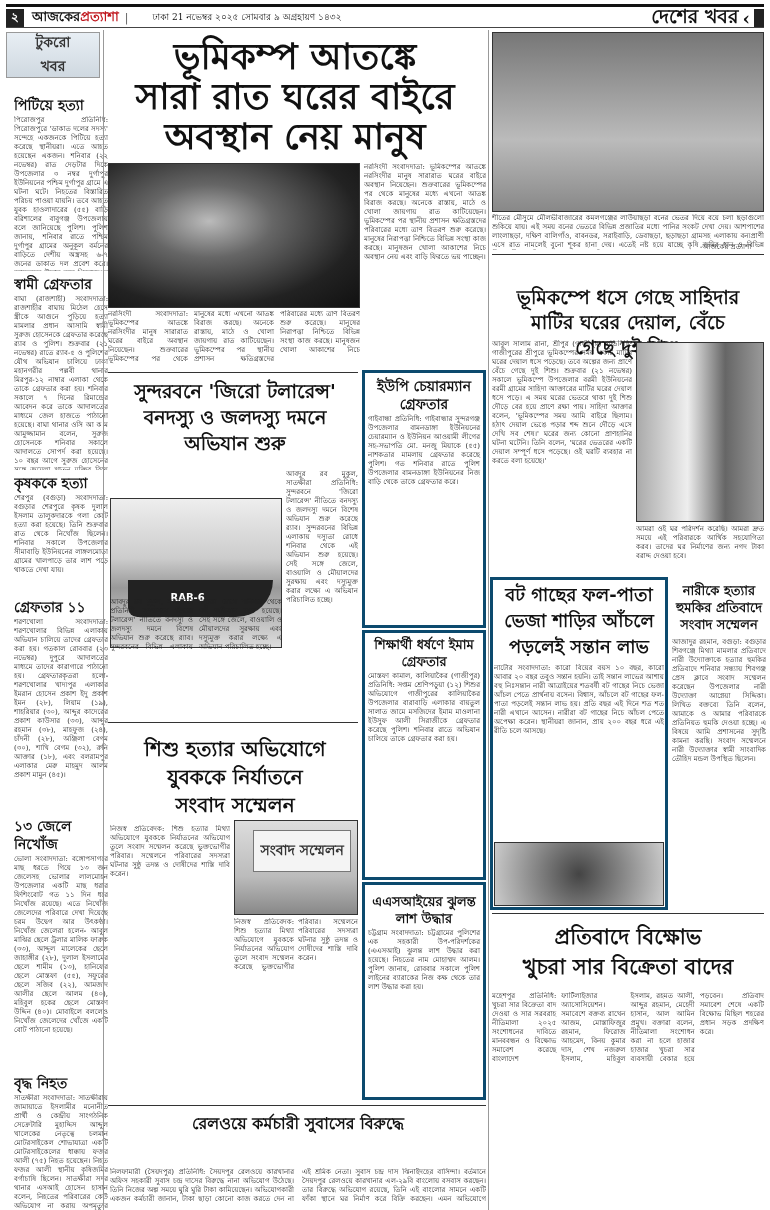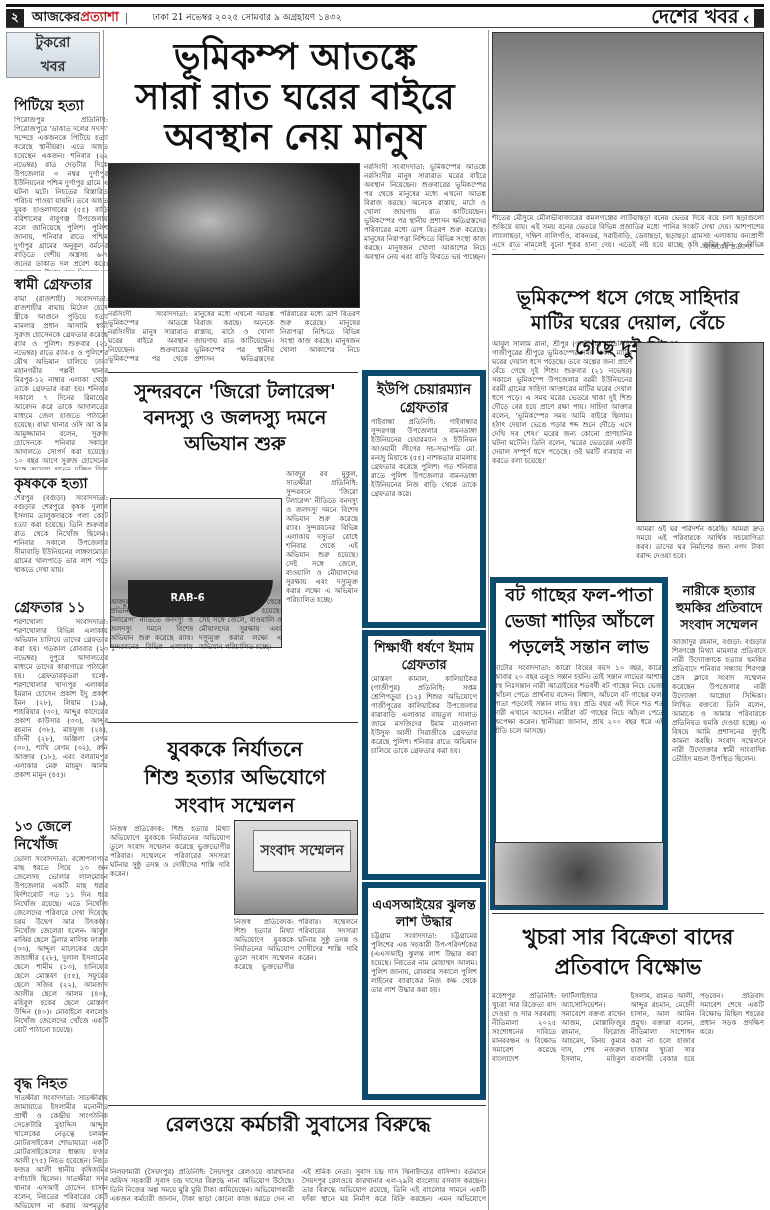--- a/index.html
+++ b/index.html
@@ -23,21 +23,21 @@
   .photo { position: absolute; border: 1px solid #333; background: #555; overflow: hidden; }
   .photo.night { background: radial-gradient(ellipse at 40% 40%, #bbb 0%, #666 30%, #222 70%, #111 100%); }
   .photo.boat { background: linear-gradient(#eee 0%, #ccc 40%, #999 60%, #ddd 100%); }
   .photo.field { background: linear-gradient(#777 0%, #999 30%, #bbb 60%, #888 100%); }
   .photo.house { background: linear-gradient(90deg,#aaa,#eee 40%,#666 70%,#999); }
   .photo.banner { background: linear-gradient(#ddd,#bbb 60%,#888); }
   .photo.tree { background: radial-gradient(circle at 50% 50%, #444, #888 50%, #ccc); }
   .photo .boatbody { position: absolute; left: 10%; right: 5%; top: 55%; height: 25%; background: #222; border-radius: 0 0 40px 10px; }
   .photo .label { position: absolute; left: 35%; top: 63%; color: #fff; font-size: 10px; font-weight: bold; font-family: "DejaVu Sans", sans-serif; }
   .photo .bannertext { position: absolute; left: 15%; right: 5%; top: 10%; height: 45%; background: #f4f4f4; border: 1px solid #777; display: flex; align-items: center; justify-content: center; font-size: 14px; font-weight: bold; color: #333; }
-  .boxed { position: absolute; border: 6px solid #0c4a6e; }
+  .boxed { position: absolute; border: 3px solid #0c4a6e; }
   .caption { position: absolute; font-size: 7px; line-height: 9px; color: #222; text-align: justify; }
   .credit { position: absolute; font-size: 7px; color: #222; }
 </style>
 </head>
 <body>
 
 <div class="topline"></div>
 <div class="masthead">
   <div class="pagenum">২</div>
   <div class="brand">
@@ -125,32 +125,32 @@
 <div class="boxed" style="left:362px; top:882px; width:124px; height:218px;">
   <div class="headline" style="position:static; font-size:13px; line-height:17px; padding-top:8px;">
     <div>এএসআইয়ের ঝুলন্ত</div>
     <div>লাশ উদ্ধার</div>
   </div>
   <div class="col body-text" style="position:static; padding:2px 3px; height:170px;">চট্টগ্রাম সংবাদদাতা: চট্টগ্রামের পুলিশের এক সহকারী উপ-পরিদর্শকের (এএসআই) ঝুলন্ত লাশ উদ্ধার করা হয়েছে। নিহতের নাম মোহাম্মদ আলম। পুলিশ জানায়, রোববার সকালে পুলিশ লাইনের ব্যারাকের নিজ কক্ষ থেকে তার লাশ উদ্ধার করা হয়।</div>
 </div>
 
 <div class="hline" style="left:108px; top:722px; width:250px;"></div>
 <div class="headline" style="left:110px; top:735px; width:250px; font-size:20px; line-height:28px;">
+  <div>শিশু হত্যার অভিযোগে</div>
   <div>যুবককে নির্যাতনে</div>
-  <div>শিশু হত্যার অভিযোগে</div>
   <div>সংবাদ সম্মেলন</div>
 </div>
 <div class="col body-text" style="left:110px; top:825px; width:120px; height:280px;">নিজস্ব প্রতিবেদক: শিশু হত্যার মিথ্যা অভিযোগে যুবককে নির্যাতনের অভিযোগ তুলে সংবাদ সম্মেলন করেছে ভুক্তভোগীর পরিবার। সম্মেলনে পরিবারের সদস্যরা ঘটনার সুষ্ঠু তদন্ত ও দোষীদের শাস্তি দাবি করেন।</div>
 <div class="photo banner" style="left:234px; top:820px; width:124px; height:95px;">
   <div class="bannertext">সংবাদ সম্মেলন</div>
 </div>
 <div class="col body-text" style="left:234px; top:918px; width:124px; height:185px; column-count:2; column-gap:4px;">নিজস্ব প্রতিবেদক: শিশু হত্যার মিথ্যা অভিযোগে যুবককে নির্যাতনের অভিযোগ তুলে সংবাদ সম্মেলন করেছে ভুক্তভোগীর পরিবার। সম্মেলনে পরিবারের সদস্যরা ঘটনার সুষ্ঠু তদন্ত ও দোষীদের শাস্তি দাবি করেন।</div>
 
 <div class="hline" style="left:108px; top:1105px; width:378px;"></div>
-<div class="headline" style="left:110px; top:1110px; width:376px; font-size:20px; line-height:28px;">
+<div class="headline" style="left:110px; top:1110px; width:376px; font-size:16px; line-height:28px;">
   <div>রেলওয়ে কর্মচারী সুবাসের বিরুদ্ধে</div>
 </div>
 <div class="col body-text" style="left:110px; top:1168px; width:376px; height:40px; column-count:2; column-gap:8px;">নিলফামারী (সৈয়দপুর) প্রতিনিধি: সৈয়দপুর রেলওয়ে কারখানার অফিস সহকারী সুবাস চন্দ্র দাসের বিরুদ্ধে নানা অভিযোগ উঠেছে। তিনি নিজের অল্প সময়ে ঘুরি ঘুরি টাকা কামিয়েছেন। অভিযোগকারী একজন কর্মচারী জানান, টাকা ছাড়া কোনো কাজ করতে দেন না এই শ্রমিক নেতা। সুবাস চন্দ্র দাস ঝিনাইদহের বাসিন্দা। বর্তমানে সৈয়দপুর রেলওয়ে কারখানার এল-২৯বি বাংলোয় বসবাস করছেন। তার বিরুদ্ধে অভিযোগ রয়েছে, তিনি এই বাংলোর সামনে একটি ফাঁকা স্থানে ঘর নির্মাণ করে বিক্রি করছেন। এমন অভিযোগে সৈয়দপুর রেলওয়ে কারখানার শ্রমিকরা অত্যন্ত উদ্বিগ্ন। তার বিরুদ্ধে তদন্তের দাবি এলাকাবাসীর। এ বিষয়ে সুবাস চন্দ্র বলেন, আমি দুই মাস আগে এল-২৯বিতে বৈধভাবে অ্যালোট নিয়ে বসবাস শুরু করেছি। আমার বিরুদ্ধে ওঠা সব অভিযোগ মিথ্যা ও ভিত্তিহীন।</div>
 
 <div class="vline" style="left:488px; top:30px; height:1180px;"></div>
 
 <div class="photo field" style="left:492px; top:32px; width:272px; height:180px;"></div>
 <div class="caption" style="left:492px; top:214px; width:272px; height:36px; overflow:hidden;">শীতের মৌসুমে মৌলভীবাজারের কমলগঞ্জের লাউয়াছড়া বনের ভেতর দিয়ে বয়ে চলা ছড়াগুলো শুকিয়ে যায়। এই সময় বনের ভেতরে বিভিন্ন প্রজাতির মধ্যে পানির সংকট দেখা দেয়। আশপাশের লাংলাছড়া, দক্ষিণ বালিগাঁও, বাবনডর, সরাইবাড়ি, ডেবাছড়া, ছড়াছড়া গ্রামসহ এলাকায় বন্যপ্রাণী এসে রাত নামলেই বুনো শূকর হানা দেয়। এতেই নষ্ট হয়ে যাচ্ছে কৃষি জমির ধান ও বিভিন্ন শীতকালীন সবজিক্ষেত। ফলে কৃষকরা নিরুপায় হয়ে ফসল রক্ষার জন্য রাতভর পাহারা দেন</div>
 <div class="credit" style="left:700px; top:241px;">-আজকের প্রত্যাশা</div>
 <div class="hline" style="left:492px; top:254px; width:272px;"></div>
@@ -175,16 +175,16 @@
 
 <div class="headline" style="left:672px; top:582px; width:94px; font-size:13px; line-height:17px;">
   <div>নারীকে হত্যার</div>
   <div>হুমকির প্রতিবাদে</div>
   <div>সংবাদ সম্মেলন</div>
 </div>
 <div class="col body-text" style="left:672px; top:638px; width:94px; height:270px;">আজাদুর রহমান, বগুড়া: বগুড়ার শিবগঞ্জে মিথ্যা মামলার প্রতিবাদে নারী উদ্যোক্তাকে হত্যার হুমকির প্রতিবাদে শনিবার সন্ধ্যায় শিবগঞ্জ প্রেস ক্লাবে সংবাদ সম্মেলন করেছেন উপজেলার নারী উদ্যোক্তা আগ্নেয়া সিদ্দিকা। লিখিত বক্তব্যে তিনি বলেন, আমাকে ও আমার পরিবারকে প্রতিনিয়ত হুমকি দেওয়া হচ্ছে। এ বিষয়ে আমি প্রশাসনের সুদৃষ্টি কামনা করছি। সংবাদ সম্মেলনে নারী উদ্যোক্তার স্বামী সাংবাদিক তৌহিদ মন্ডল উপস্থিত ছিলেন।</div>
 
 <div class="hline" style="left:492px; top:913px; width:272px;"></div>
 <div class="headline" style="left:492px; top:922px; width:272px; font-size:21px; line-height:30px;">
+  <div>প্রতিবাদে বিক্ষোভ</div>
   <div>খুচরা সার বিক্রেতা বাদের</div>
-  <div>প্রতিবাদে বিক্ষোভ</div>
 </div>
 <div class="col body-text" style="left:492px; top:992px; width:272px; height:215px; column-count:4; column-gap:5px;">মহেশপুর প্রতিনিধি: খুচরা সার বিক্রেতা বাদ দেওয়া ও সার সরবরাহ নীতিমালা ২০২৫ সংশোধনের দাবিতে মানববন্ধন ও বিক্ষোভ সমাবেশ করেছে বাংলাদেশ ফার্টিলাইজার অ্যাসোসিয়েশন। সমাবেশে বক্তব্য রাখেন আজম, মোস্তাফিজুর রহমান, ফিরোজ আহমেদ, বিনয় কুমার দাস, শেখ নজরুল ইসলাম, মহিবুল ইসলাম, রহমত আলী, আব্দুর রহমান, মেহেদী হাসান, আল আমিন প্রমুখ। বক্তারা বলেন, নীতিমালা সংশোধন করা না হলে হাজার হাজার খুচরা সার ব্যবসায়ী বেকার হয়ে পড়বেন। প্রতিবাদ সমাবেশ শেষে একটি বিক্ষোভ মিছিল শহরের প্রধান সড়ক প্রদক্ষিণ করে।</div>
 
 </body></html>

